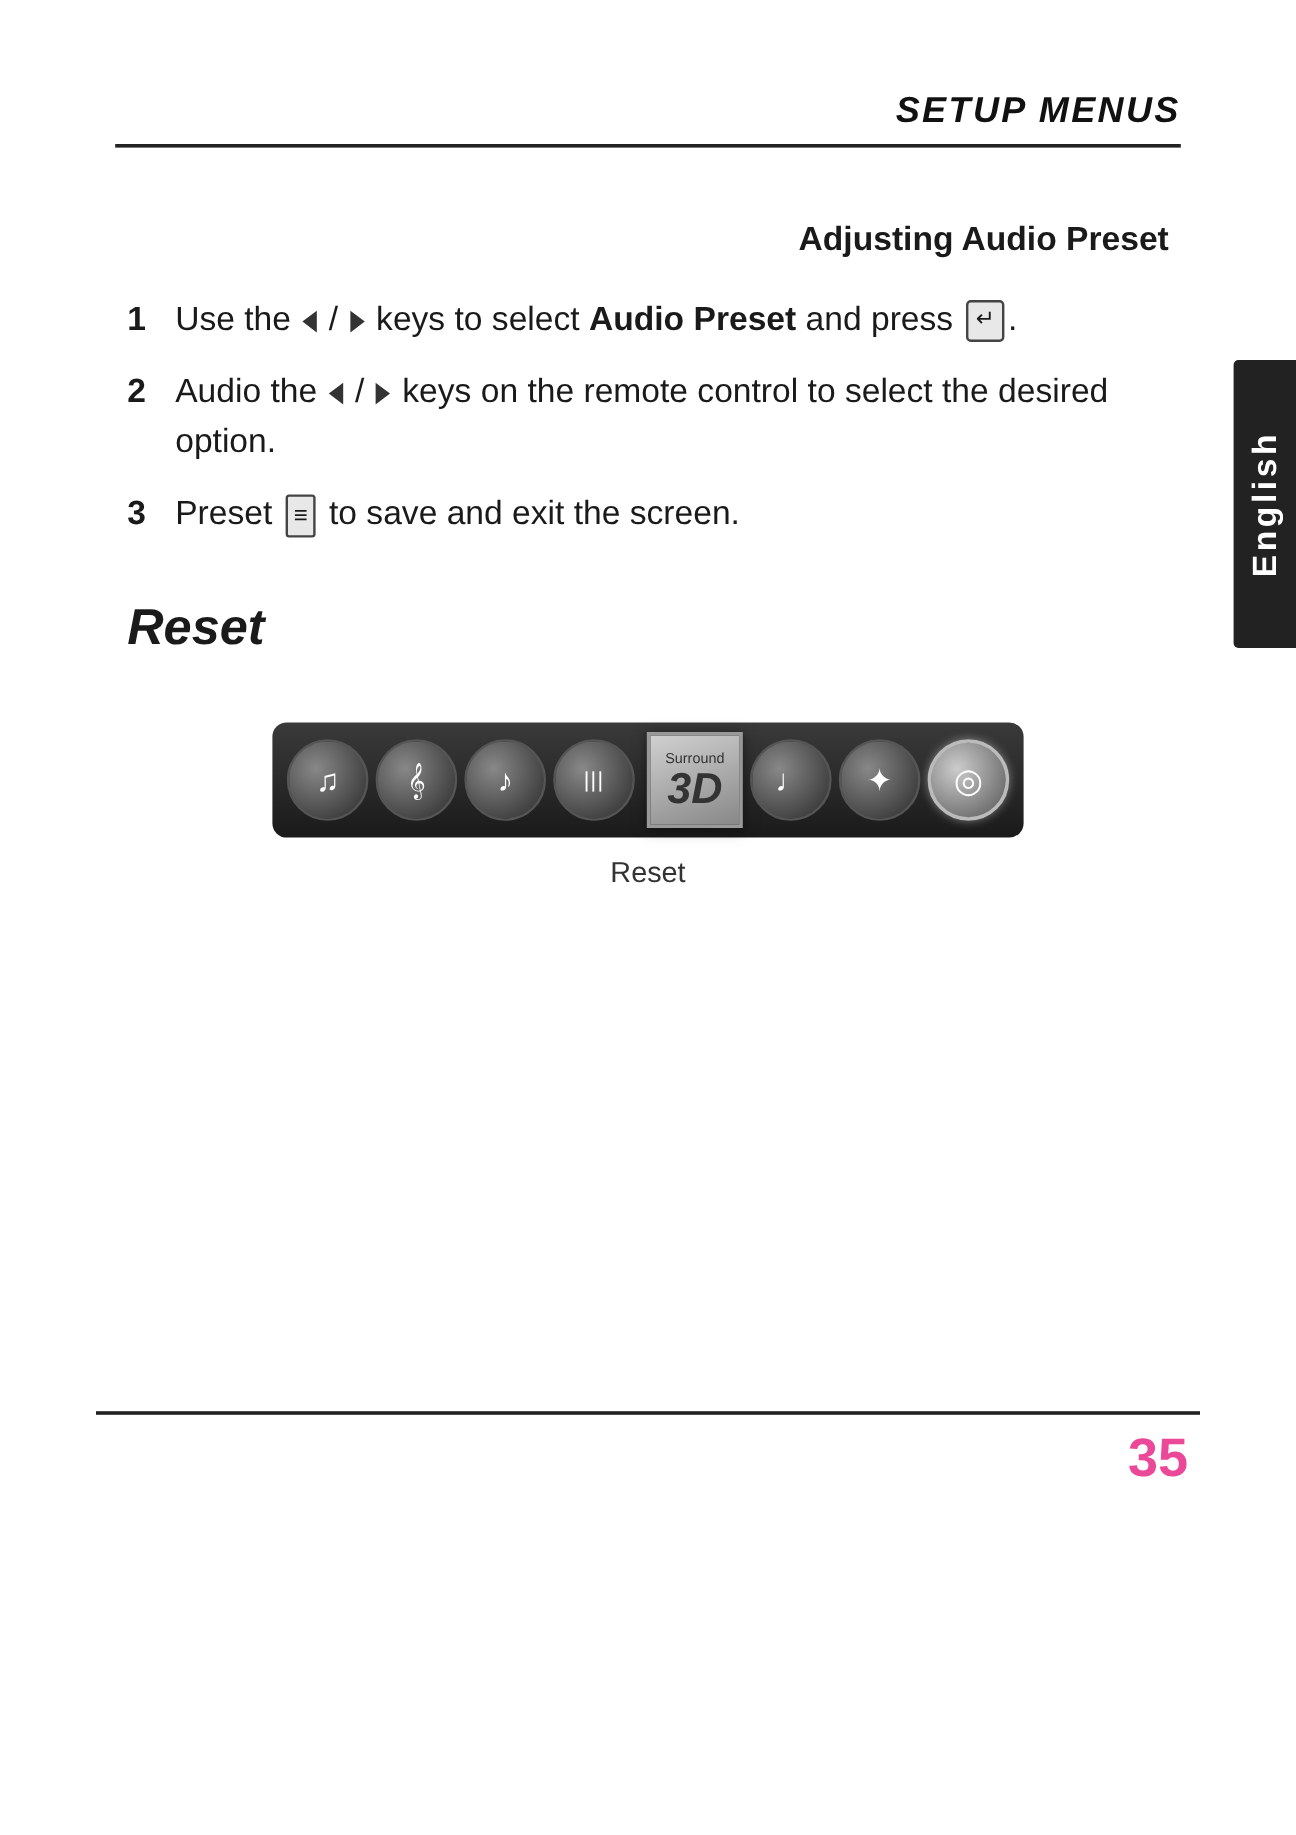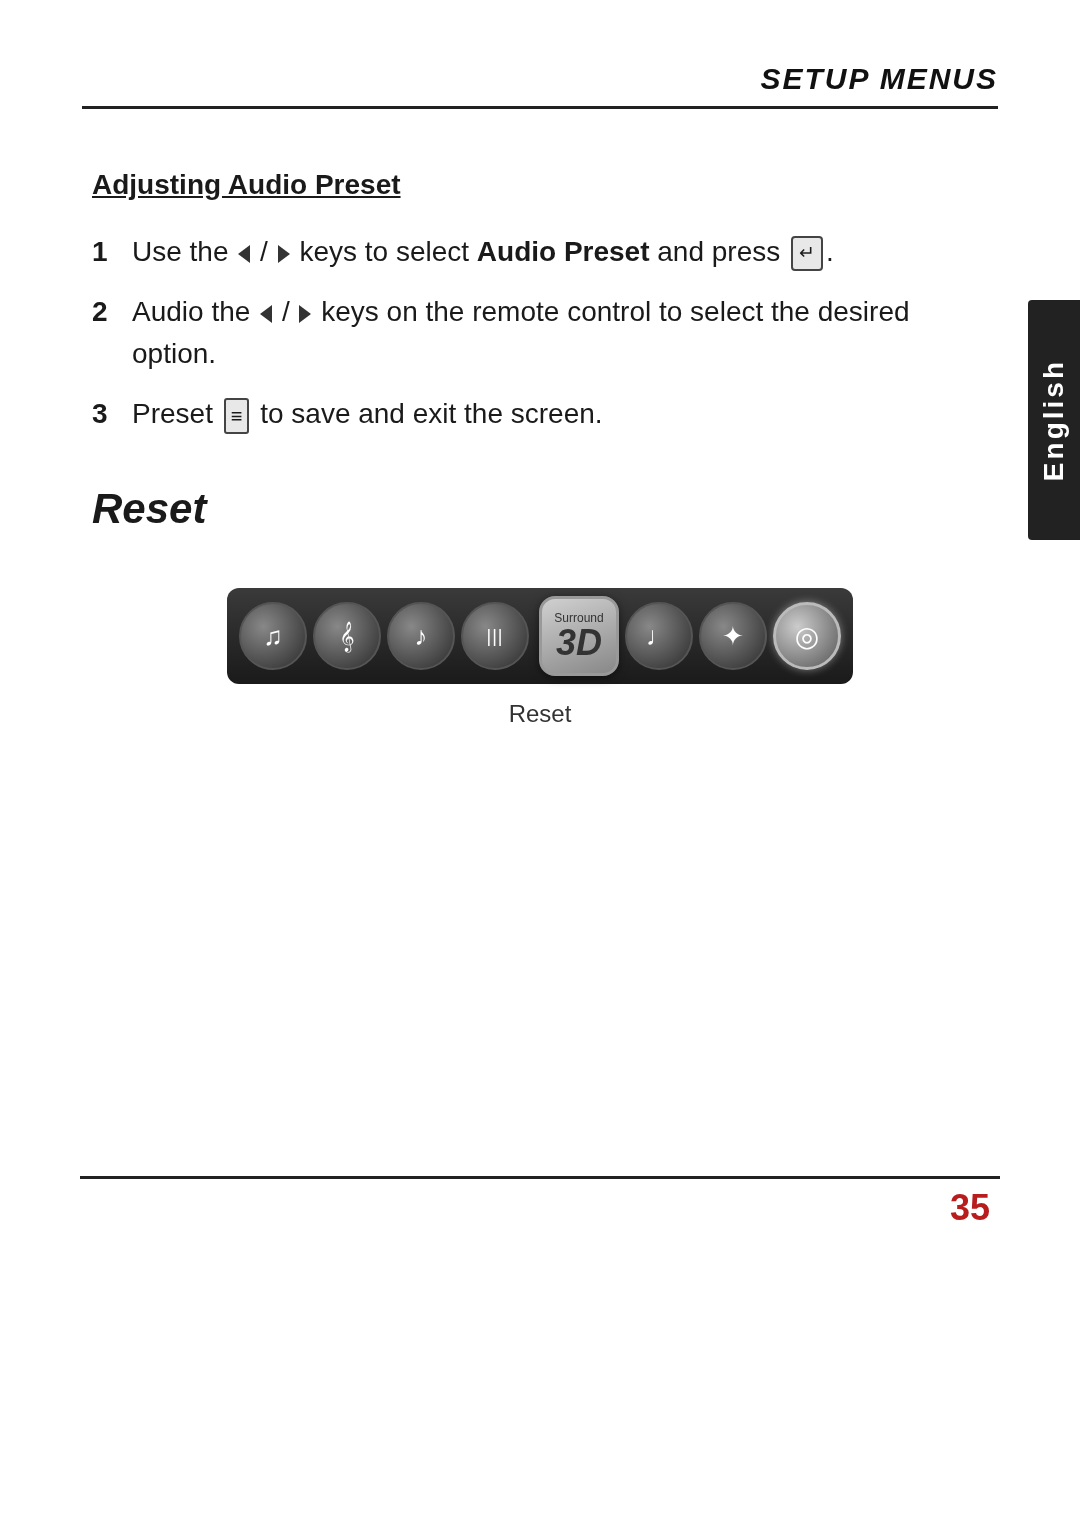--- a/index.html
+++ b/index.html
@@ -12,21 +12,21 @@
       font-size: 28px;
       color: #1a1a1a;
       position: relative;
       overflow: hidden;
     }
 
     .page-container {
       width: 1080px;
       height: 1249px;
       position: relative;
-      padding: 2px;
+      padding: 16px;
     }
 
     
     .top-header {
       display: flex;
       justify-content: flex-end;
       align-items: center;
       padding: 60px 80px 10px 80px;
     }
 
@@ -69,23 +69,23 @@
 
     
     .main-content {
       padding: 40px 90px 60px 90px;
     }
 
     
     .section-heading {
       font-size: 28px;
       font-weight: bold;
-      text-decoration: underline;
       margin-bottom: 30px;
       margin-top: 20px;
+      text-align: right;
     }
 
     
     .instruction-list {
       list-style: none;
       margin-bottom: 20px;
     }
 
     .instruction-list li {
       display: flex;
@@ -197,21 +197,21 @@
 
     .preset-icon-item.active {
       background: radial-gradient(circle at 35% 35%, #ccc, #555);
       border: 3px solid #bbb;
       box-shadow: 0 0 8px rgba(255,255,255,0.4);
     }
 
     .preset-icon-highlighted {
       width: 80px;
       height: 80px;
-      border-radius: 16px;
+      border-radius: 0;
       background: linear-gradient(160deg, #d0d0d0, #888);
       display: flex;
       flex-direction: column;
       align-items: center;
       justify-content: center;
       color: #fff;
       font-size: 13px;
       font-weight: bold;
       border: 3px solid #999;
       box-shadow: 0 2px 10px rgba(0,0,0,0.5);
@@ -245,25 +245,25 @@
       border-top: 3px solid #222;
       margin: 0 80px;
       position: absolute;
       bottom: 70px;
       left: 0;
       right: 0;
     }
 
     .page-number {
       position: absolute;
-      bottom: 20px;
+      bottom: 8px;
       right: 90px;
-      font-size: 36px;
-      font-weight: bold;
-      color: #b91c1c;
+      font-size: 45px;
+      font-weight: bold;
+      color: #ec4899;
     }
 
     .graphic-wrapper {
       display: flex;
       flex-direction: column;
       align-items: center;
     }
   </style>
 </head>
 <body>

